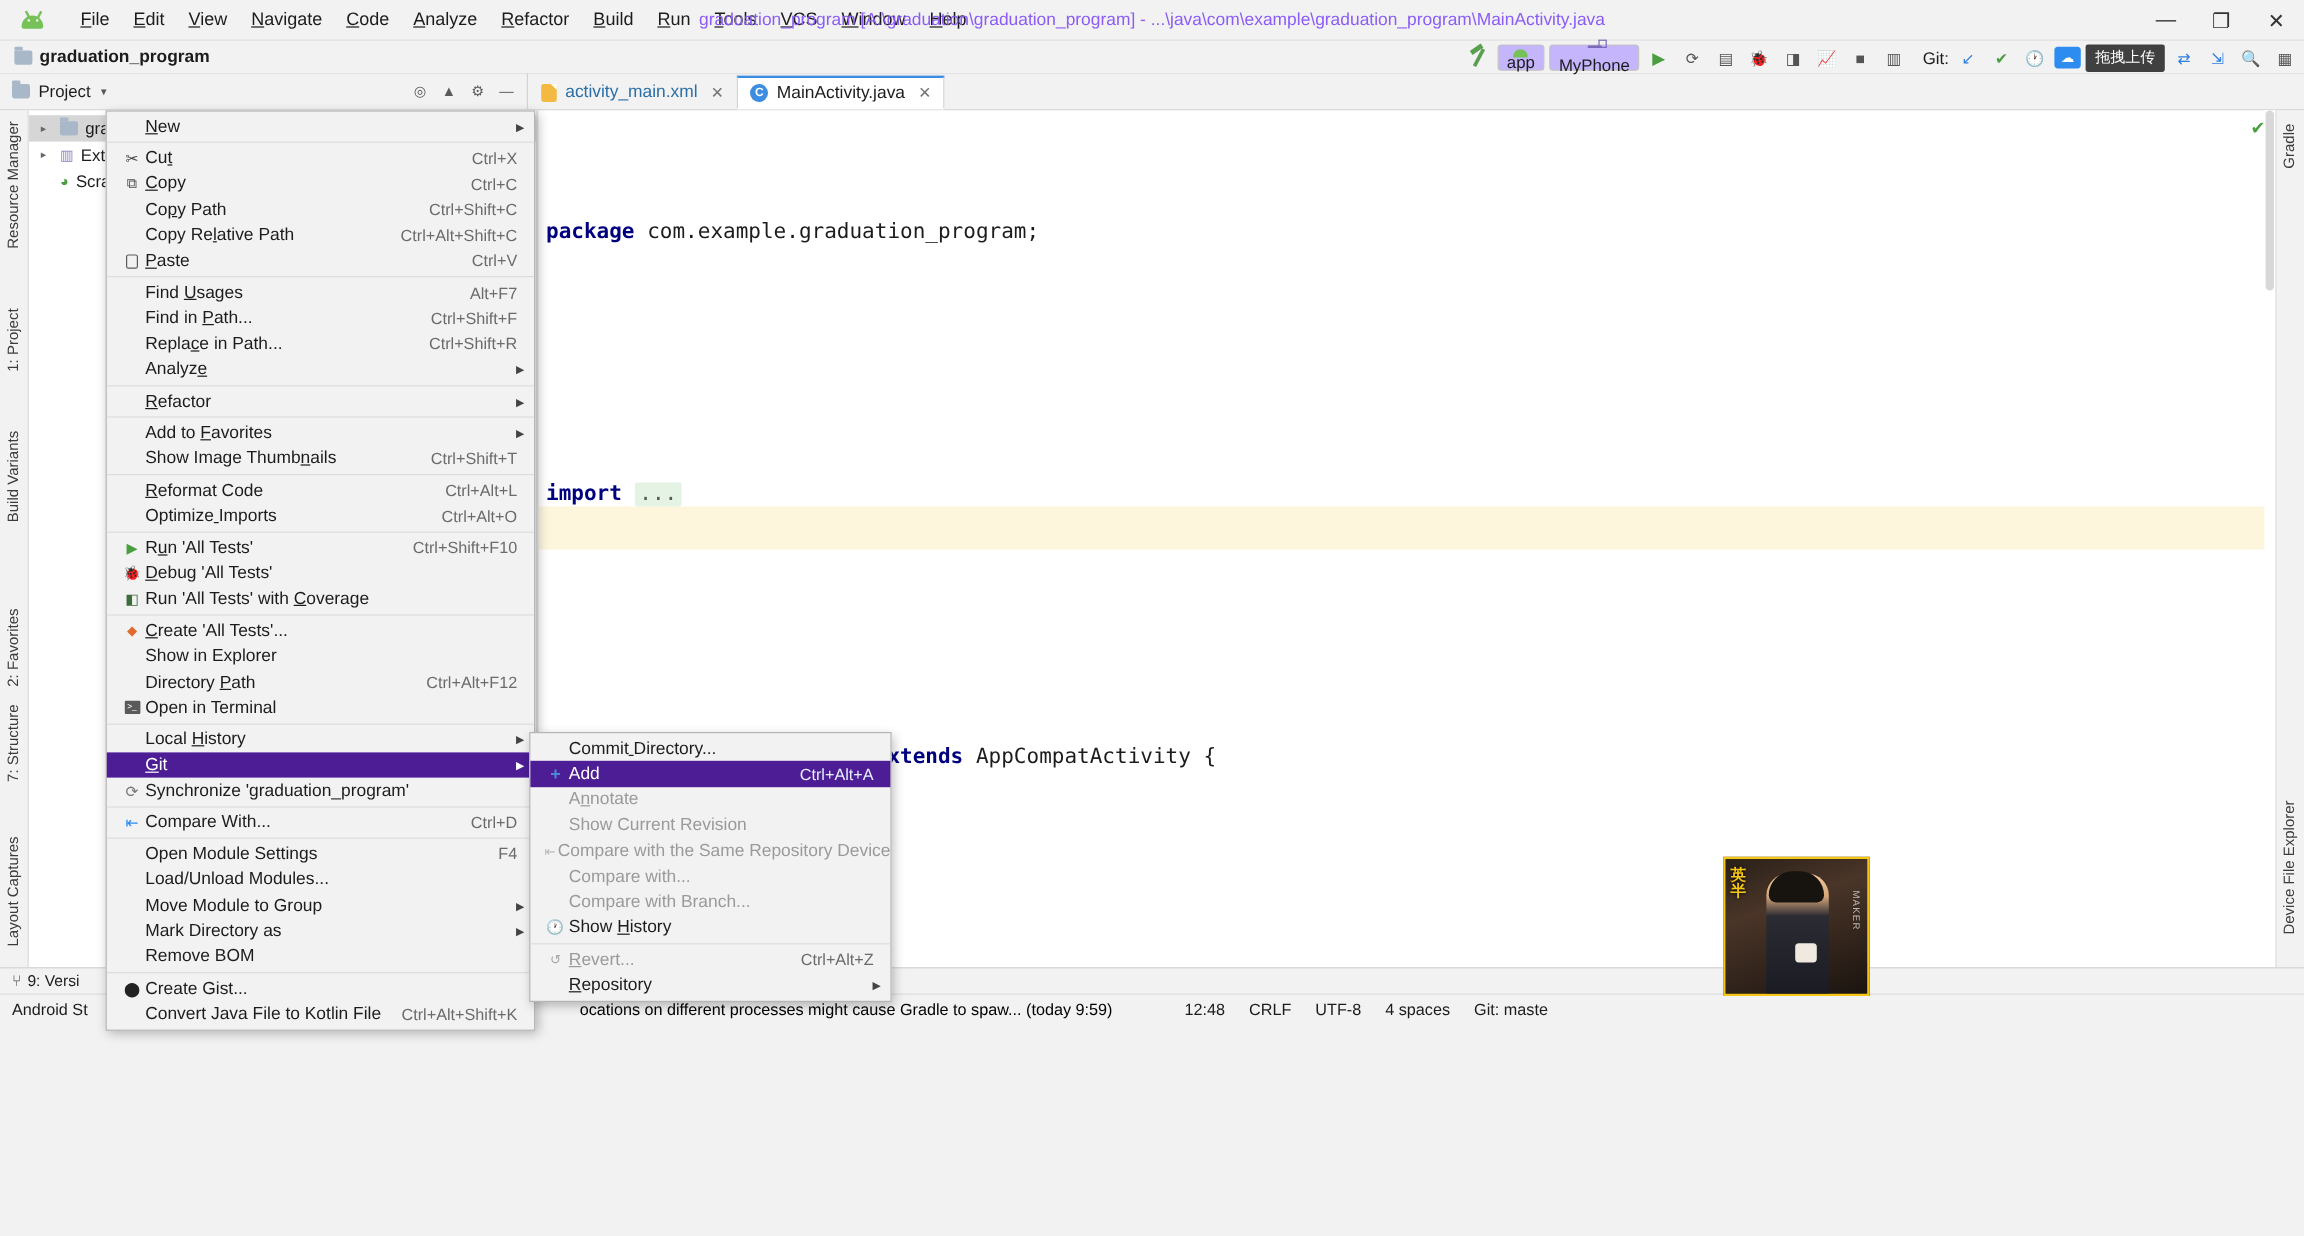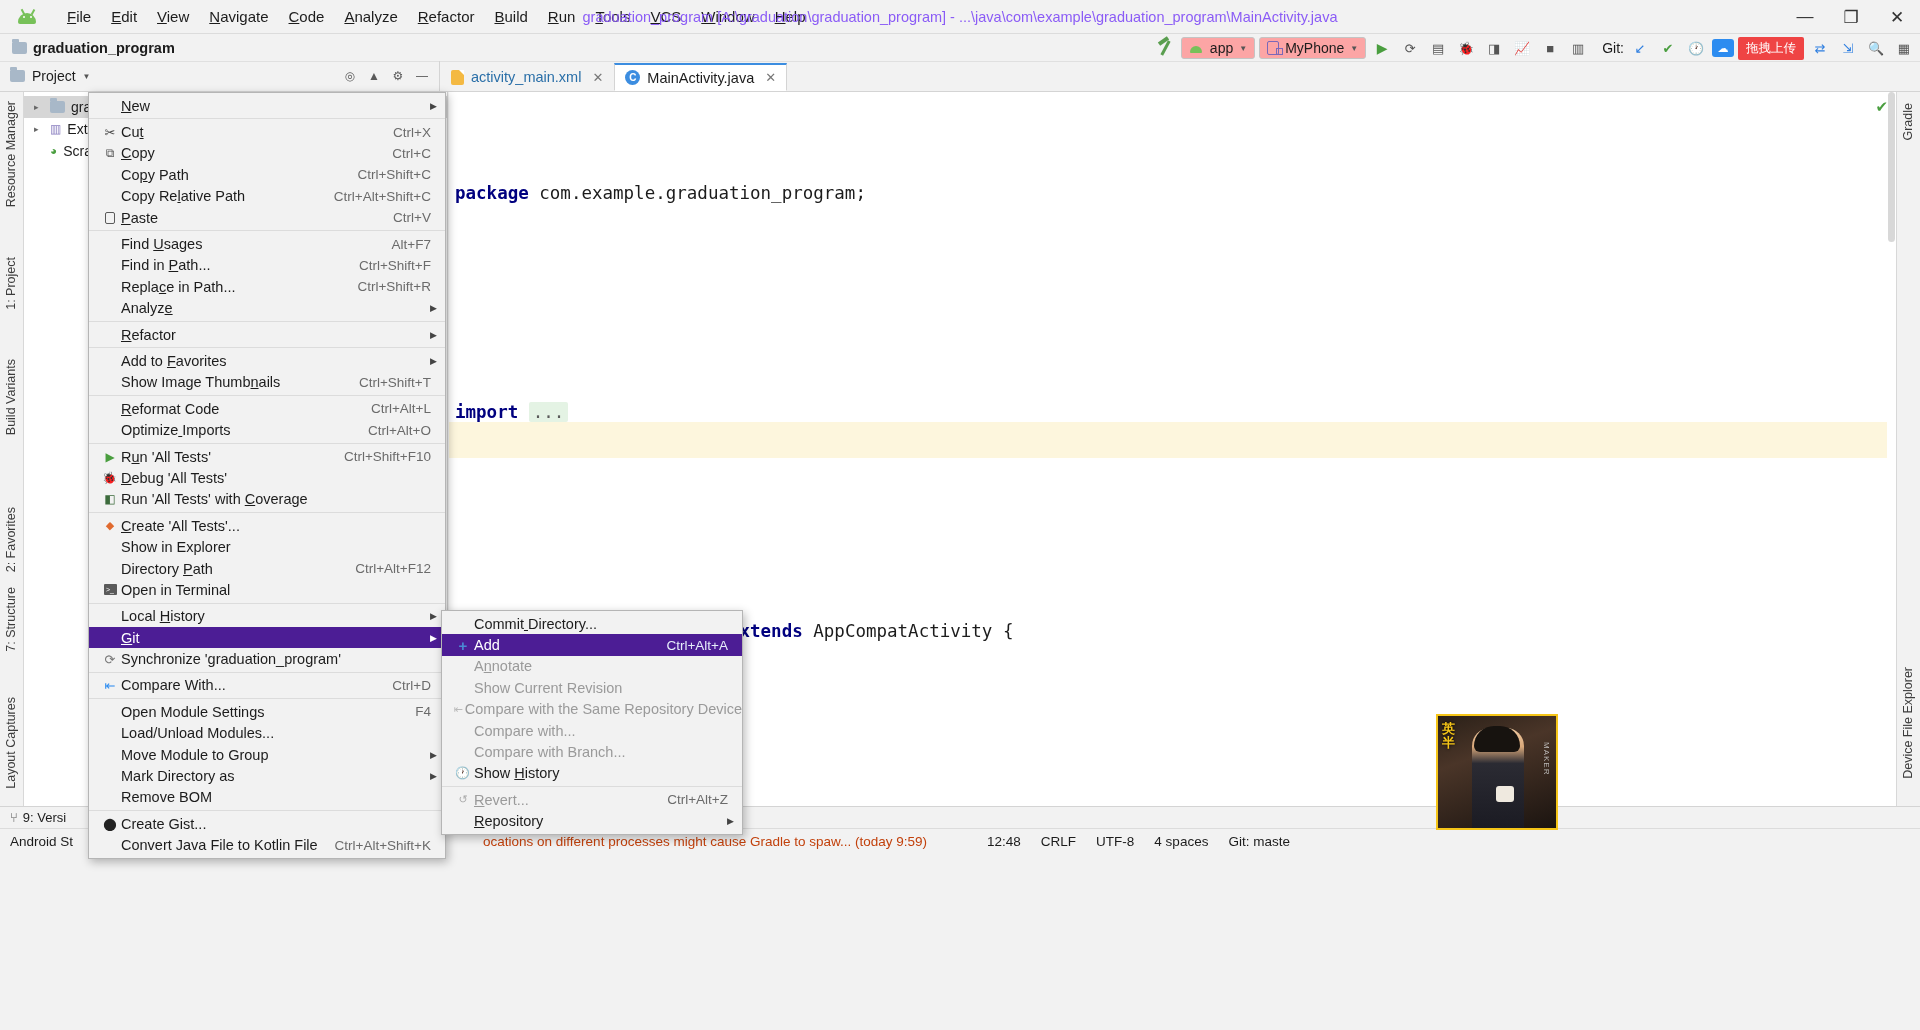--- a/index.html
+++ b/index.html
@@ -36,32 +36,32 @@
   .folder{ width:15px; height:12px; background:#a8b8c8; border-radius:1px 2px 2px 2px; position:relative;}
   .folder:before{ content:""; position:absolute; left:0; top:-3px; width:7px;height:3px;
     background:#a8b8c8; border-radius:1px 1px 0 0;}
 
   .tb-right{ position:absolute; right:0; top:0; height:28px; display:flex; align-items:center; gap:4px; padding-right:4px;}
   .hammer{ width:22px;height:22px;position:relative;}
   .hammer:before{content:"";position:absolute;left:9px;top:3px;width:3px;height:16px;
     background:#5a9e4f;transform:rotate(28deg);}
   .hammer:after{content:"";position:absolute;left:3px;top:2px;width:11px;height:4px;
     background:#5a9e4f;transform:rotate(-35deg);}
-  .combo{ display:flex;align-items:center;gap:6px; border:1px solid #c4c4c4; background:#fca5a5;
-    border-radius:3px; height:22px; padding:0 7px; font-size:14px; color:#1c1c1c;}
+  .combo{ display:flex;align-items:center;gap:6px; border:1px solid #c4c4c4; background:#c4b5fd;
+    border-radius:3px; height:22px; padding:0 7px; font-size:14px; color:#1c1c1c;flex-direction:column;}
   .combo .car{ font-size:8px; color:#555; }
   .minidroid{ width:15px;height:11px;position:relative;}
   .minidroid i{position:absolute;left:1px;top:3px;width:12px;height:7px;background:#77c159;border-radius:6px 6px 1px 1px;}
   .phoneic{ width:12px;height:14px;border:1.6px solid #7b68b8;border-radius:2px;position:relative;}
   .phoneic:after{content:"";position:absolute;right:-5px;bottom:-1px;width:5px;height:5px;border:1.5px solid #7b68b8;}
   .ticon{ width:24px;height:22px;display:flex;align-items:center;justify-content:center;
     font-size:13px;color:#555; }
   .playg{ color:#4a9e3f; font-size:14px; }
   .gitlbl{ font-size:14px; color:#1c1c1c; margin-left:8px;}
-  .upload{ background:#ef4444; color:#fff; font-size:12.5px; padding:3px 8px; border-radius:2px;
+  .upload{ background:#404040; color:#fff; font-size:12.5px; padding:3px 8px; border-radius:2px;
     display:flex;align-items:center;gap:5px;}
   .cloudic{ width:22px;height:18px;background:#2d8cf0;border-radius:3px;display:flex;
     align-items:center;justify-content:center;color:#fff;font-size:11px;}
 
   
   .tabrow{ position:absolute; left:0; top:62px; width:1920px; height:30px;
     background:#f2f2f2; border-bottom:1px solid #d4d4d4; display:flex; align-items:flex-end; }
   .projtool{ display:flex;align-items:center;gap:7px; width:440px; height:30px; padding-left:10px;
     border-right:1px solid #d4d4d4; }
   .projtool .lbl{ font-size:14px; color:#1c1c1c;}
@@ -109,21 +109,21 @@
 
   
   .botbar{ position:absolute; left:0; top:806px; width:1920px; height:22px;
     background:#f2f2f2; border-top:1px solid #d4d4d4; display:flex; align-items:center;
     font-size:13px; color:#1c1c1c; }
   .botitem{ display:flex;align-items:center; gap:5px; padding:0 10px; }
   .statusbar{ position:absolute; left:0; top:828px; width:1920px; height:26px;
     background:#f2f2f2; border-top:1px solid #dcdcdc; display:flex; align-items:center;
     font-size:13.5px; color:#1c1c1c; }
   .sb{ padding:0 10px; white-space:nowrap; }
-  .sb.muted{ color:#c2410c; }
+  .sb.muted{ color:#000000; }
 
   
   .ctxmenu{ position:absolute; left:88px; top:92px; width:358px;
     background:#f2f2f2; border:1px solid #b5b5b5; box-shadow:2px 3px 9px rgba(0,0,0,.28);
     padding:2px 0; z-index:50; }
   .mi{ position:relative; display:flex; align-items:center; height:21.4px;
     font-size:14.5px; color:#1c1c1c; padding-left:10px; white-space:nowrap;}
   .mi .ic{ width:22px; display:flex; align-items:center; justify-content:center; font-size:13px;}
   .mi .tx{ flex:1; }
   .mi .sc{ color:#6b6b6b; font-size:13.5px; padding-right:14px;}

